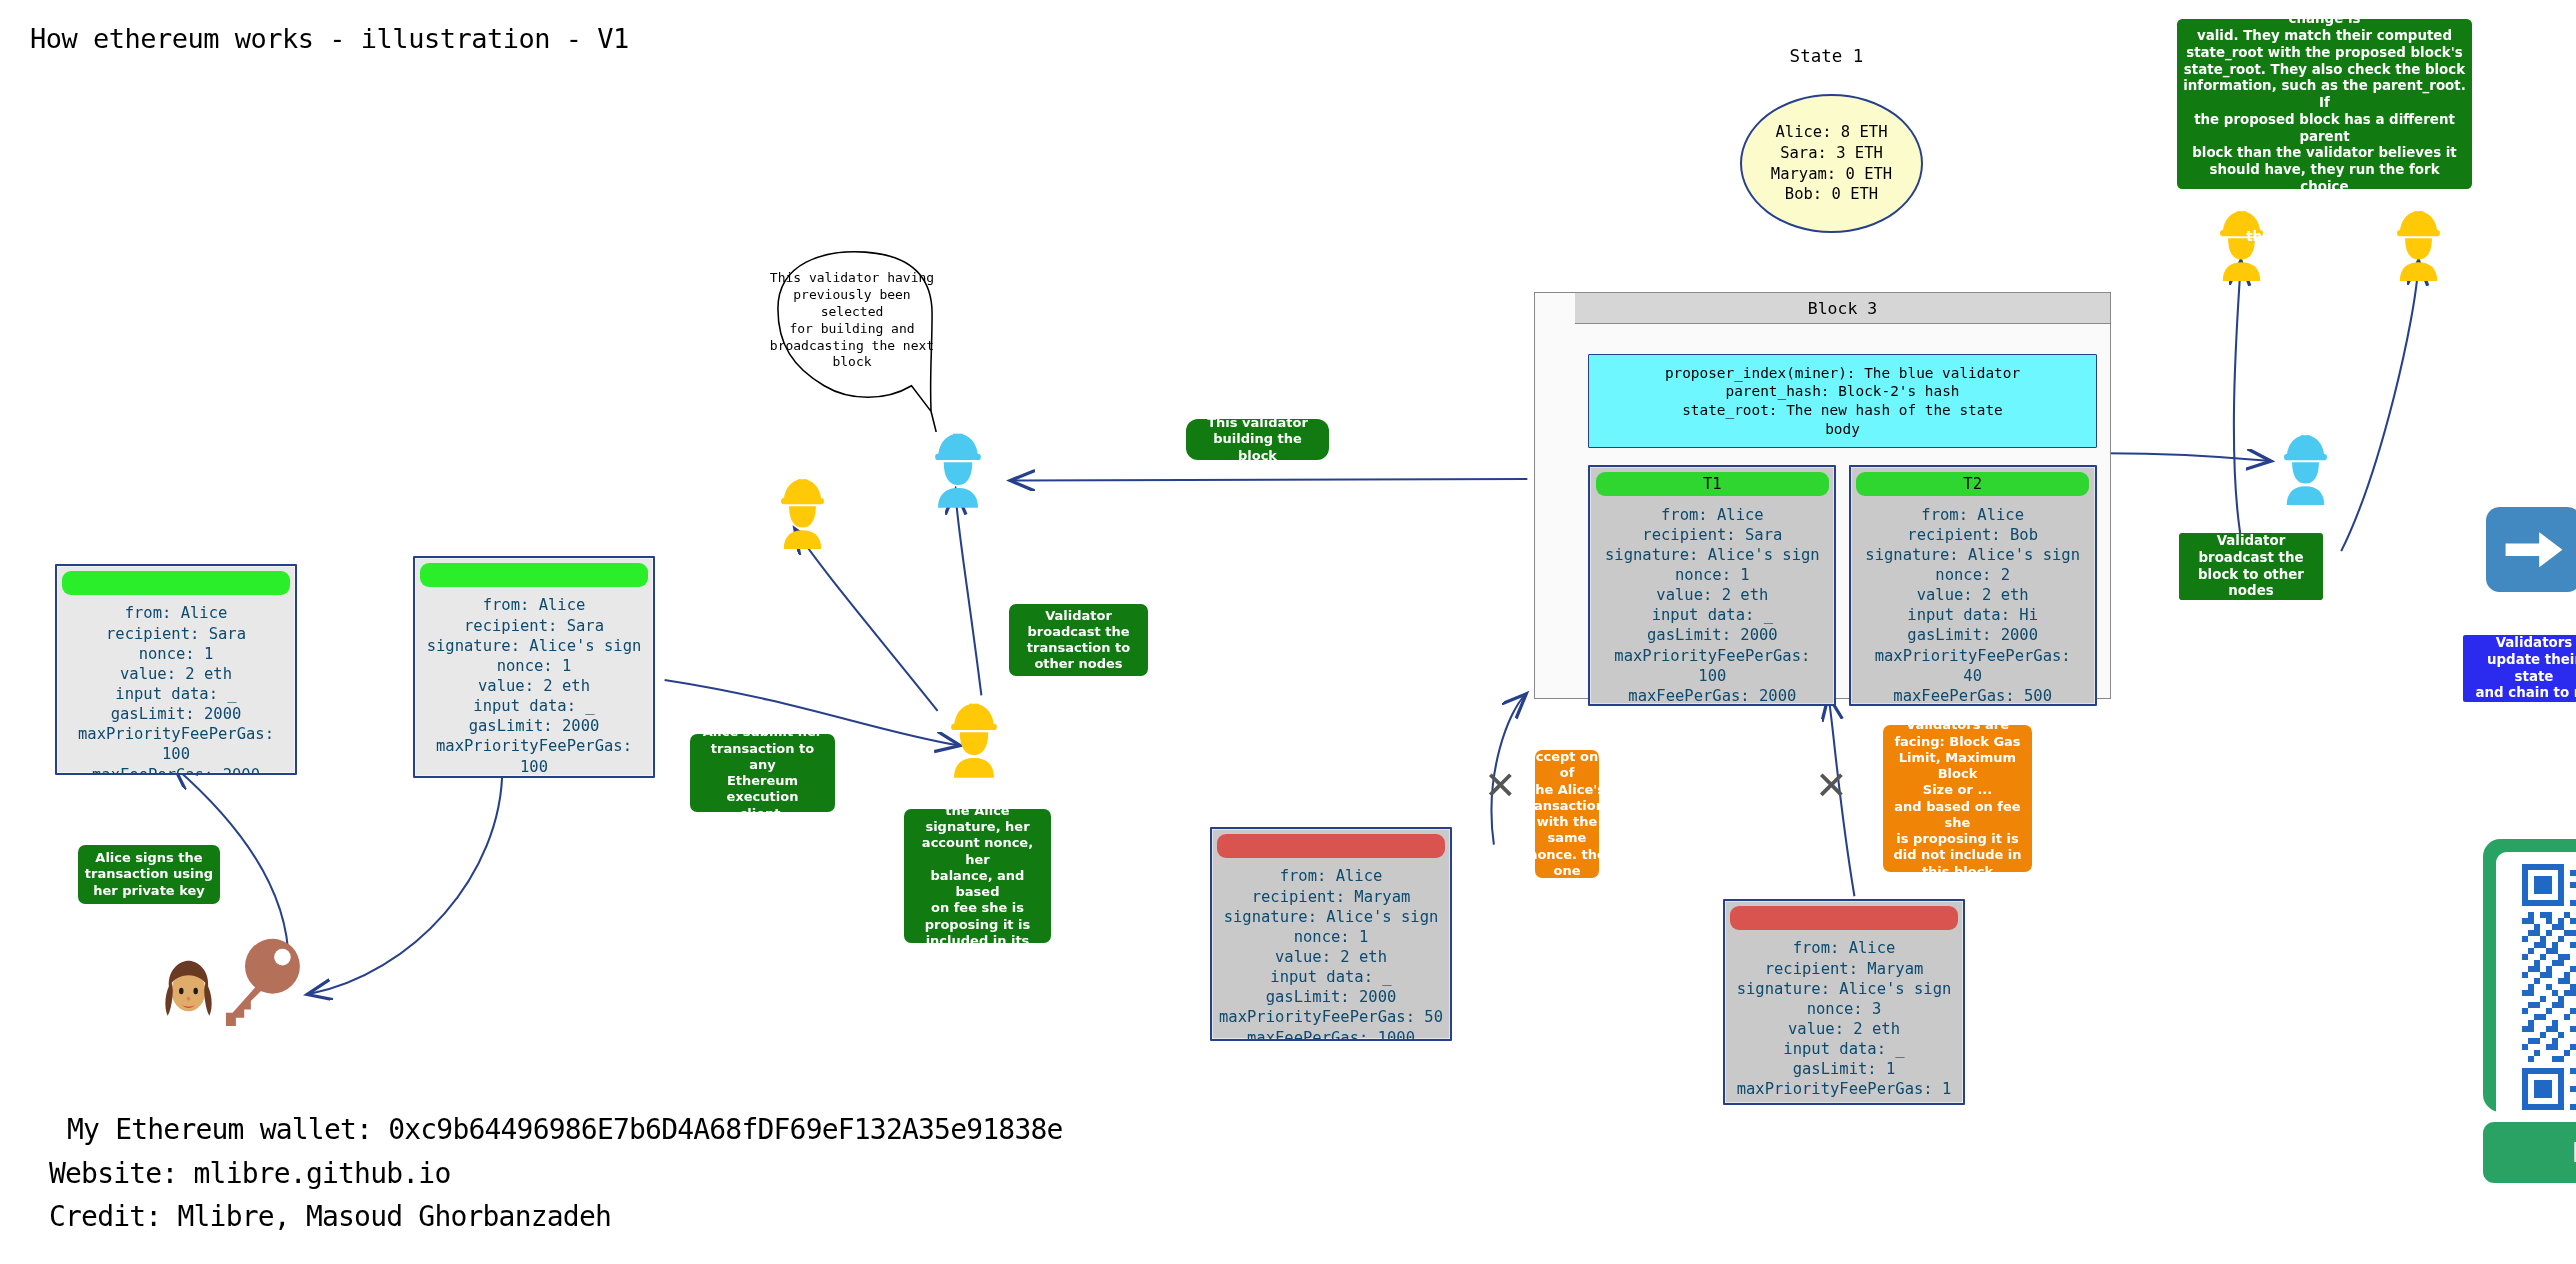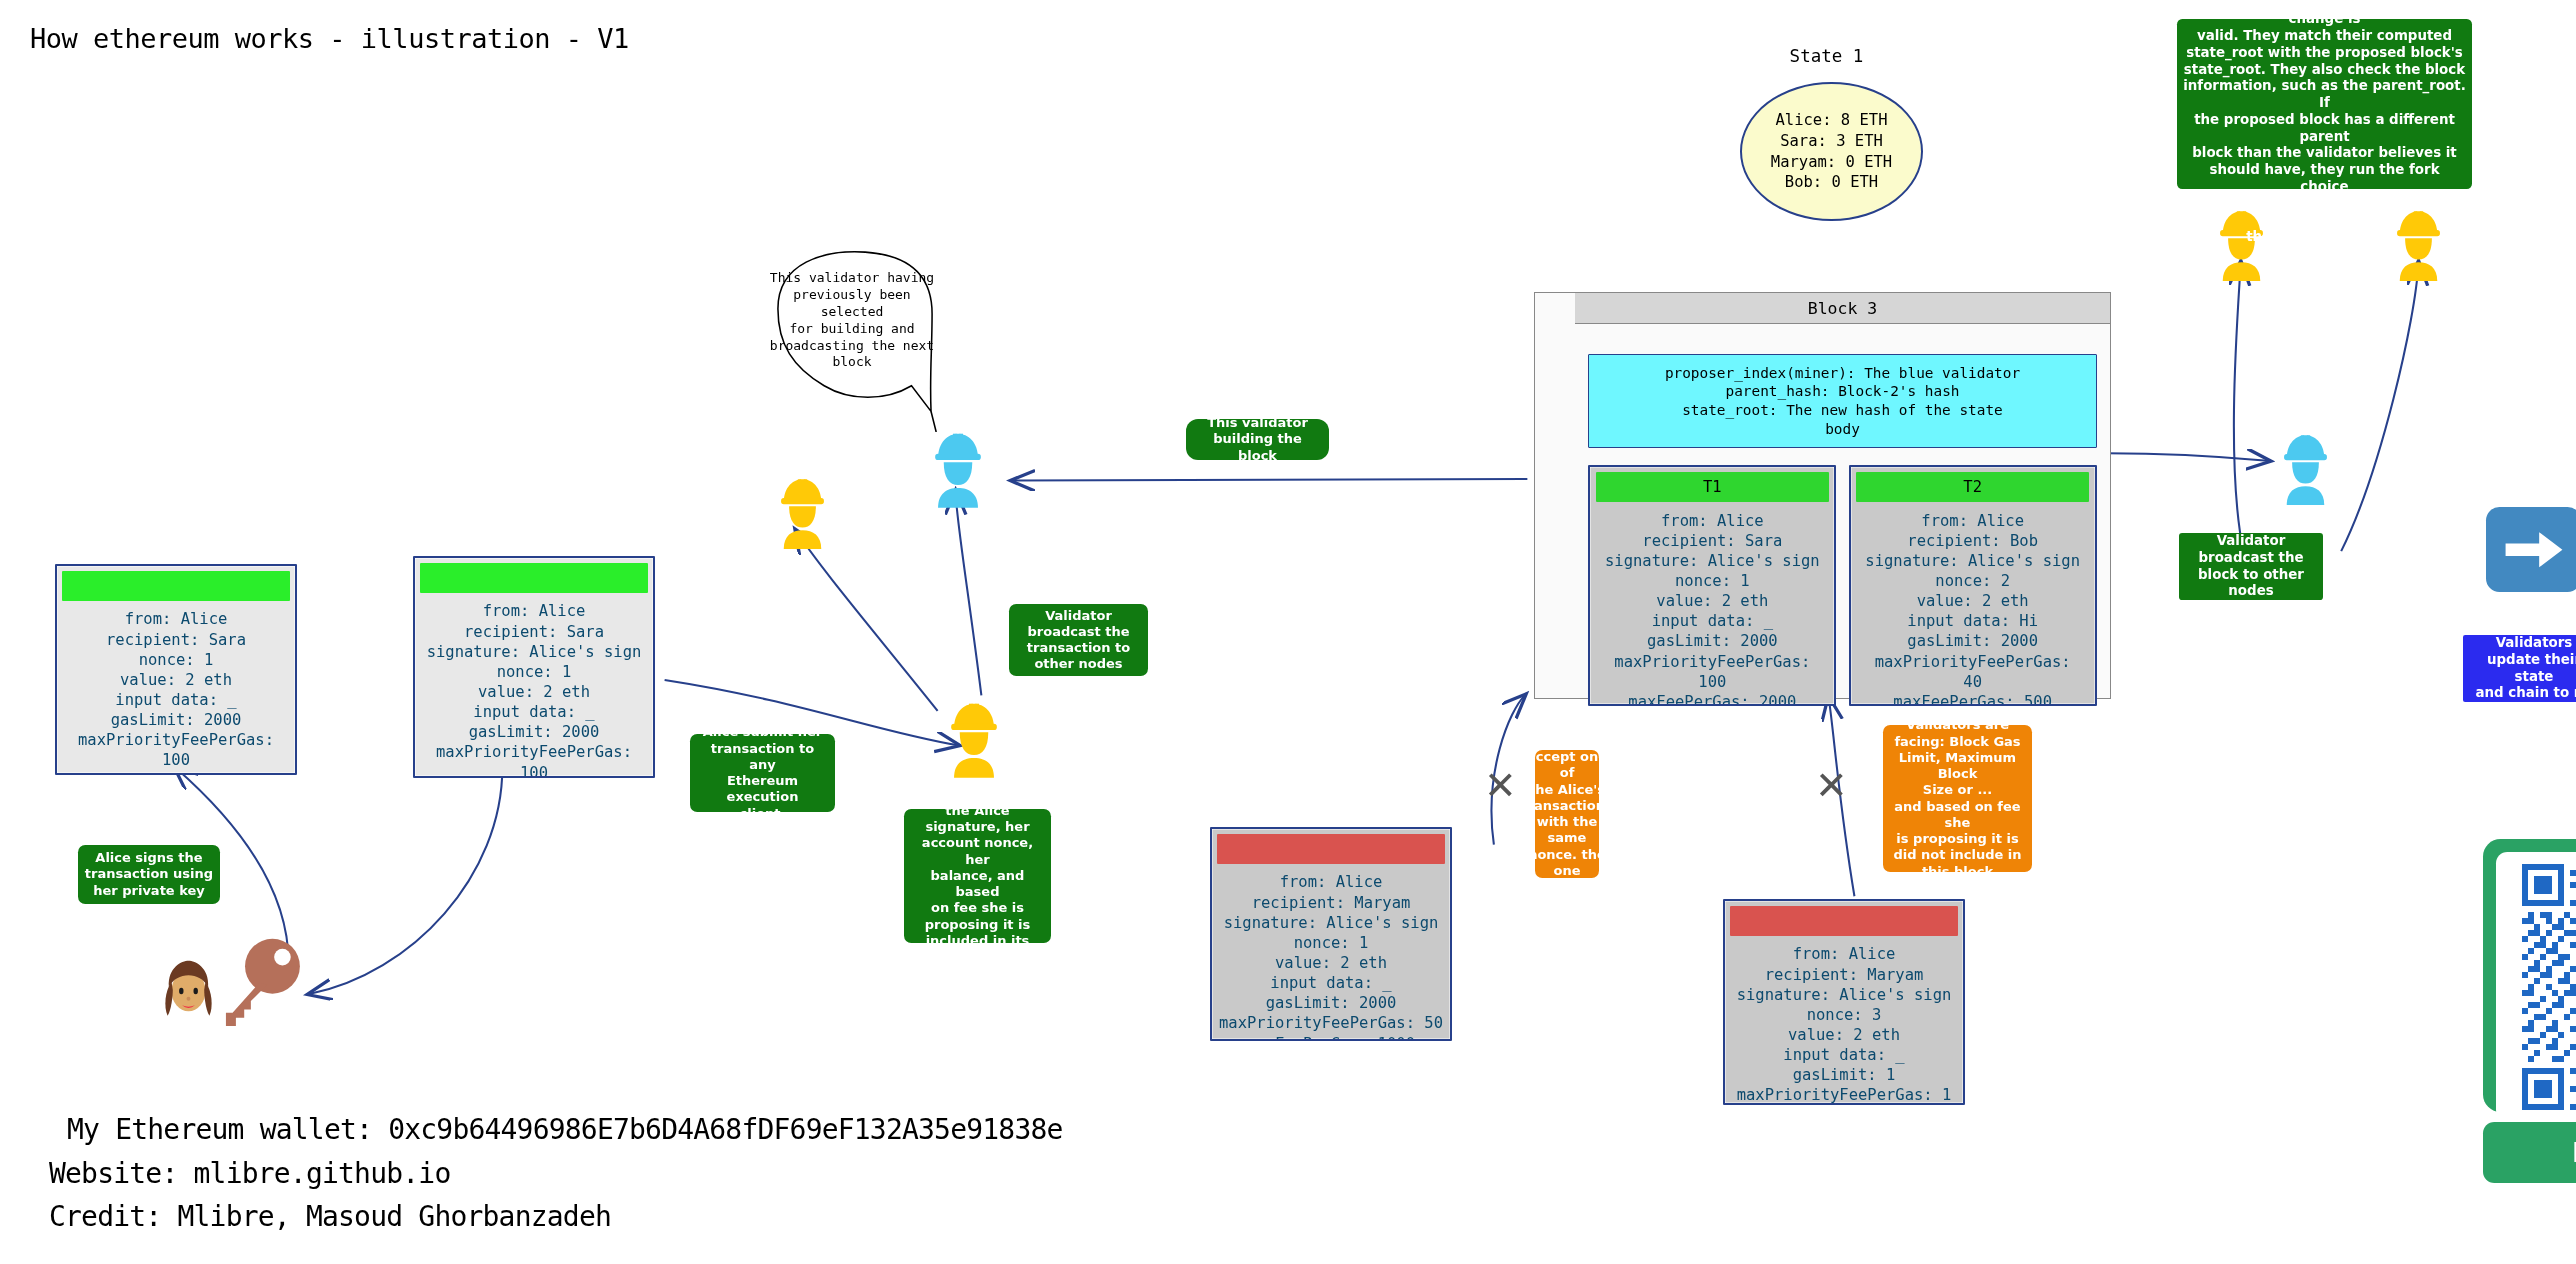--- a/index.html
+++ b/index.html
@@ -11,21 +11,21 @@
 
   
   .doc-title{font-family:"DejaVu Sans Mono","Liberation Mono",monospace;
     font-size:27px;color:#000;white-space:nowrap;letter-spacing:-0.5px;}
   .footer-line{font-family:"DejaVu Sans Mono","Liberation Mono",monospace;
     font-size:28px;color:#000;white-space:nowrap;letter-spacing:-0.8px;}
 
   
   .txcard{border:2.1px solid #27408b;background:#e8e8e8;border-radius:1px;
      box-shadow:0 0 0 0.5px #ffffff inset;padding:0;overflow:hidden;}
-  .txcard .bar{height:30px;margin:5.2px 5.2px 0 5.2px;border-radius:1px;
+  .txcard .bar{height:24px;margin:5.2px 5.2px 0 5.2px;border-radius:9px;
      display:flex;align-items:center;justify-content:center;
      font-size:15.5px;color:#000;font-family:"DejaVu Sans Mono","Liberation Mono",monospace;}
   .txcard .bar.green{background:#2aee2a;}
   .txcard .bar.red{background:#d9534f;}
   .txcard .body{padding:8.2px 6.2px 9.3px 6.2px;text-align:center;
      font-size:15.5px;line-height:1.30;color:#0c4a6e;white-space:pre-line;
      font-family:"DejaVu Sans Mono","Liberation Mono",monospace;}
 
   
   .blockbox{border:1.5px solid #888;background:#fafafa;padding-left:40px;}
@@ -368,21 +368,21 @@
 signature: Alice's sign
 nonce: 3
 value: 2 eth
 input data: _
 gasLimit: 1
 maxPriorityFeePerGas: 1
 maxFeePerGas: 1</div>
   </div>
 
   <div class="abs state-cap" style="left:1726px;top:46px;width:201px;">State 1</div>
-  <div class="abs ellipse" style="left:1740px;top:82px;width:183px;height:139px;">Alice: 8 ETH
+  <div class="abs ellipse" style="left:1740px;top:94px;width:183px;height:139px;">Alice: 8 ETH
 Sara: 3 ETH
 Maryam: 0 ETH
 Bob: 0 ETH</div>
 
   <div class="abs arrowtile" style="left:2486px;top:507px;width:95px;height:85px;">
     <svg width="62" height="44" viewBox="0 0 120 85">
       <path d="M5,30 L70,30 L70,8 L115,42 L70,76 L70,54 L5,54 Z" fill="#ffffff"></path>
     </svg>
   </div>
 

